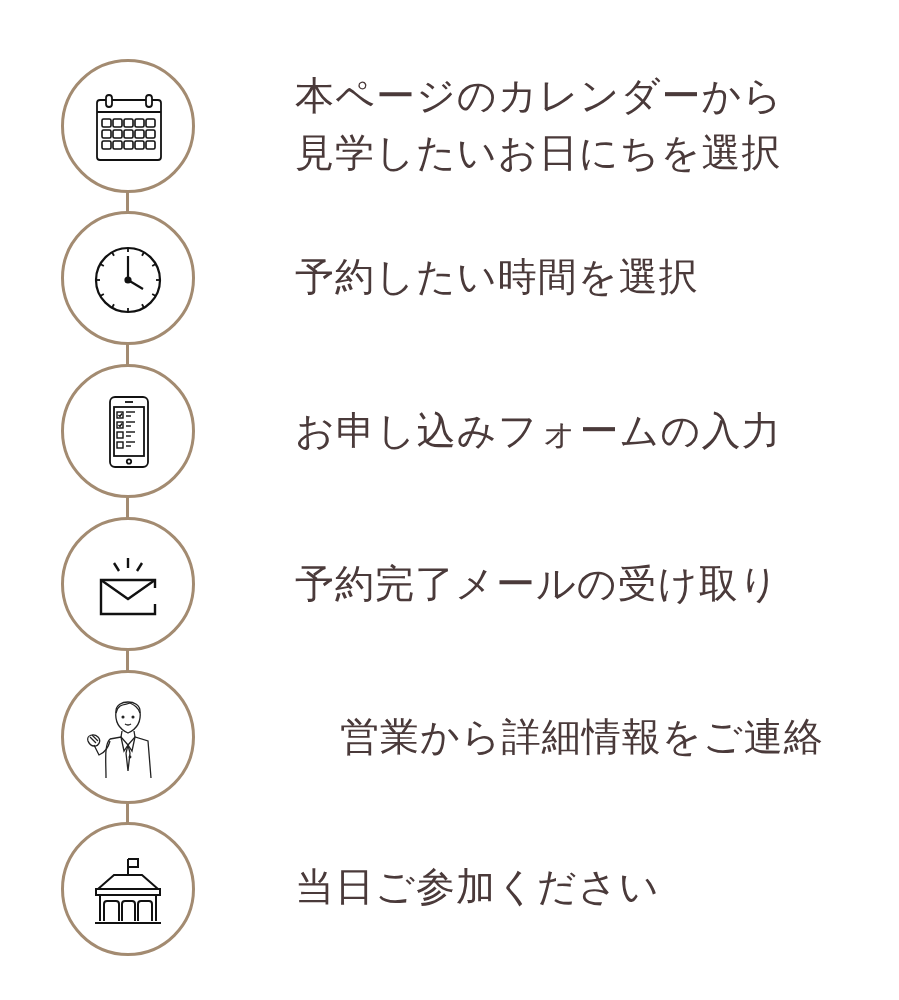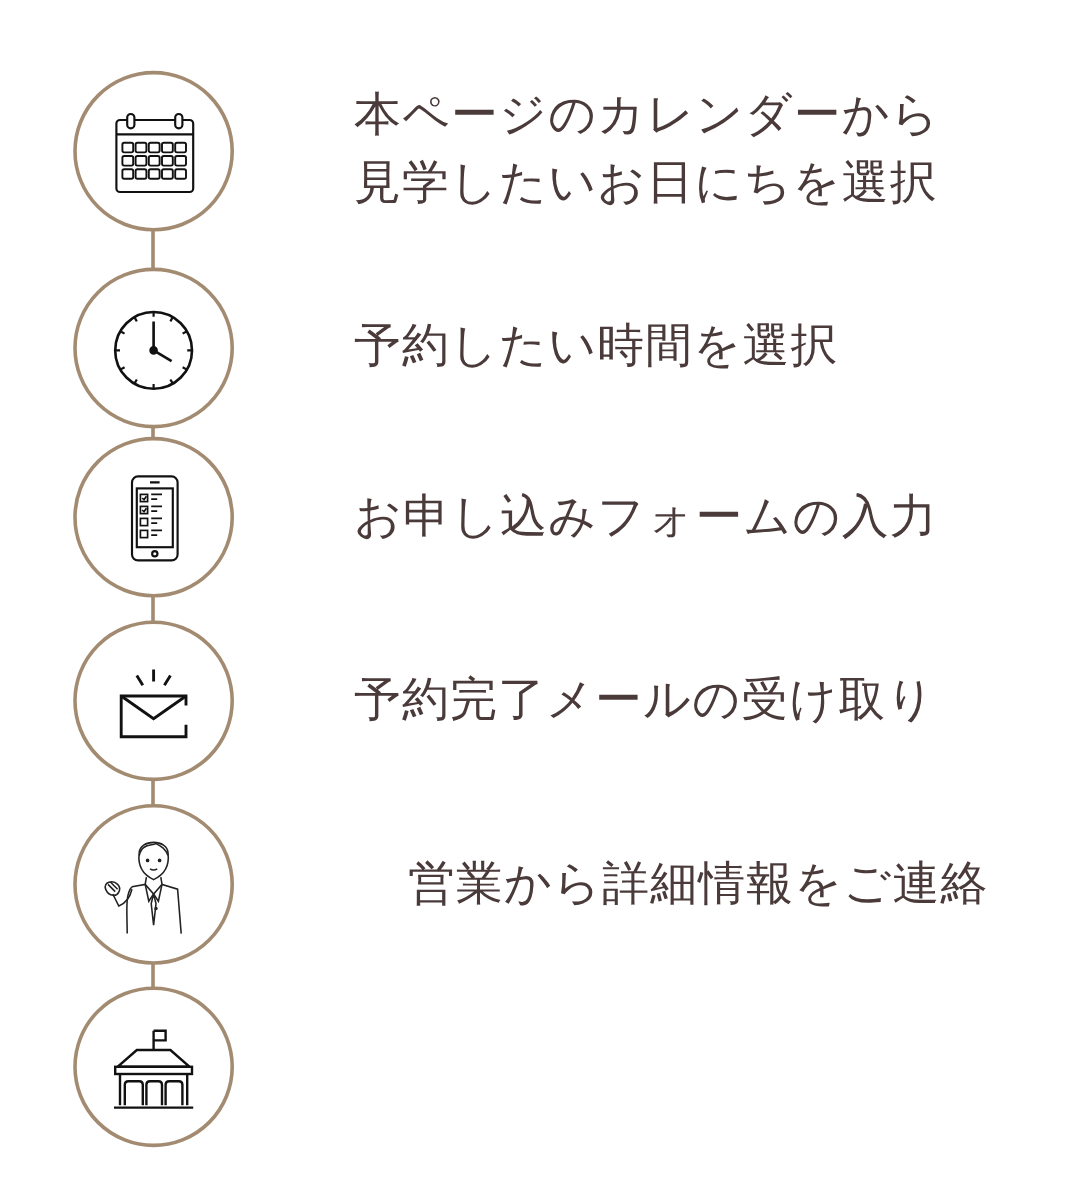--- a/index.html
+++ b/index.html
@@ -46,21 +46,21 @@
             <rect x="82" y="79" width="9" height="8" rx="1.5"></rect>
         </g>
       </svg>
     </div>
     <div class="label" style="top:8px;">
       <div>本ページのカレンダーから</div>
       <div>見学したいお日にちを選択</div>
     </div>
   </div>
 
-  <div class="step" style="top:223px;">
+  <div class="step" style="top:211px;">
     <div class="circle">
       <svg viewBox="0 0 128 128" fill="none" stroke="#111" stroke-width="2.2">
         <circle cx="64" cy="66" r="32"></circle>
         <g stroke-width="1.8">
           <line x1="64" y1="34" x2="64" y2="38"></line>
             <line x1="64" y1="94" x2="64" y2="98"></line>
           <line x1="32" y1="66" x2="36" y2="66"></line>
             <line x1="92" y1="66" x2="96" y2="66"></line>
           <line x1="80" y1="38.3" x2="78" y2="41.8"></line>
             <line x1="91.7" y1="50" x2="88.2" y2="52"></line>
@@ -158,14 +158,17 @@
         <polygon points="50,50 78,50 94,64 34,64"></polygon>
         <rect x="32" y="64" width="64" height="6"></rect>
         <line x1="36" y1="70" x2="36" y2="96"></line>
           <line x1="92" y1="70" x2="92" y2="96"></line>
         <path d="M40,96 L40,79 Q40,76 43,76 L52,76 Q55,76 55,79 L55,96"></path>
         <path d="M58,96 L58,79 Q58,76 61,76 L68,76 Q71,76 71,79 L71,96"></path>
         <path d="M74,96 L74,79 Q74,76 77,76 L85,76 Q88,76 88,79 L88,96"></path>
         <line x1="31" y1="98" x2="97" y2="98"></line>
       </svg>
     </div>
+    <div class="label" style="top:36px;">
+      <div>当日ご参加ください</div>
+    </div>
   </div>
 </div>
 
 </body></html>

